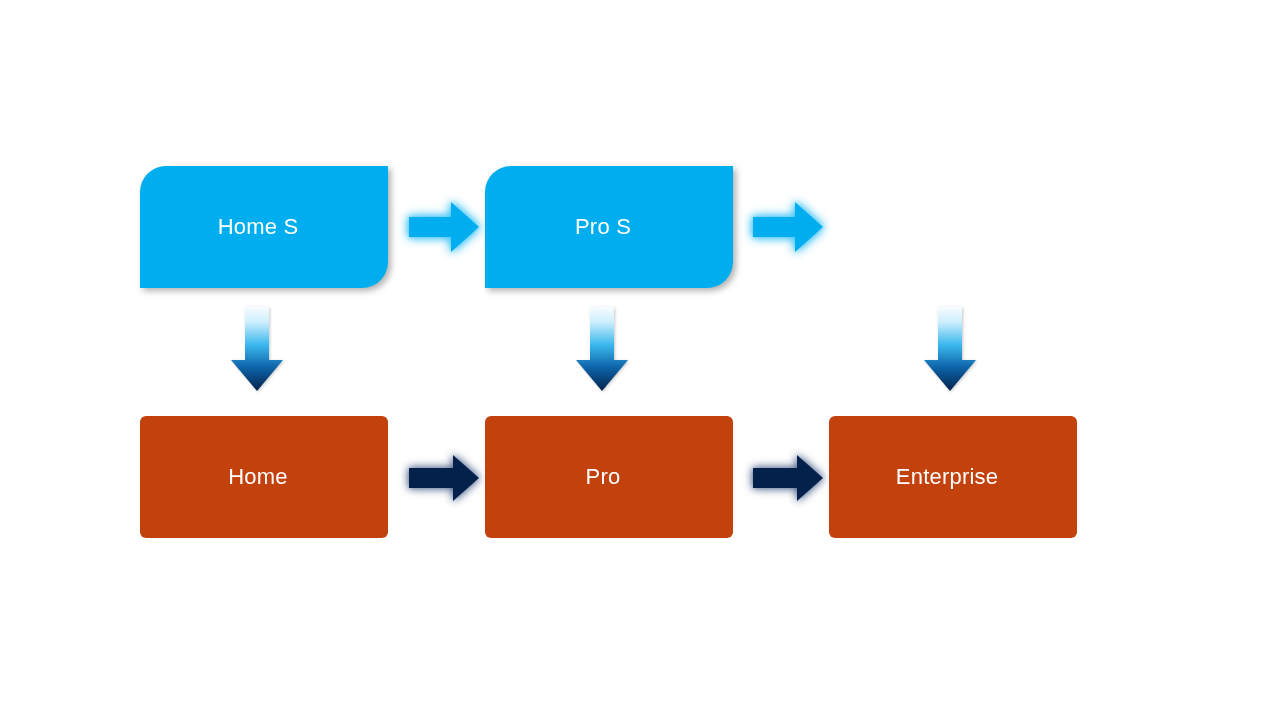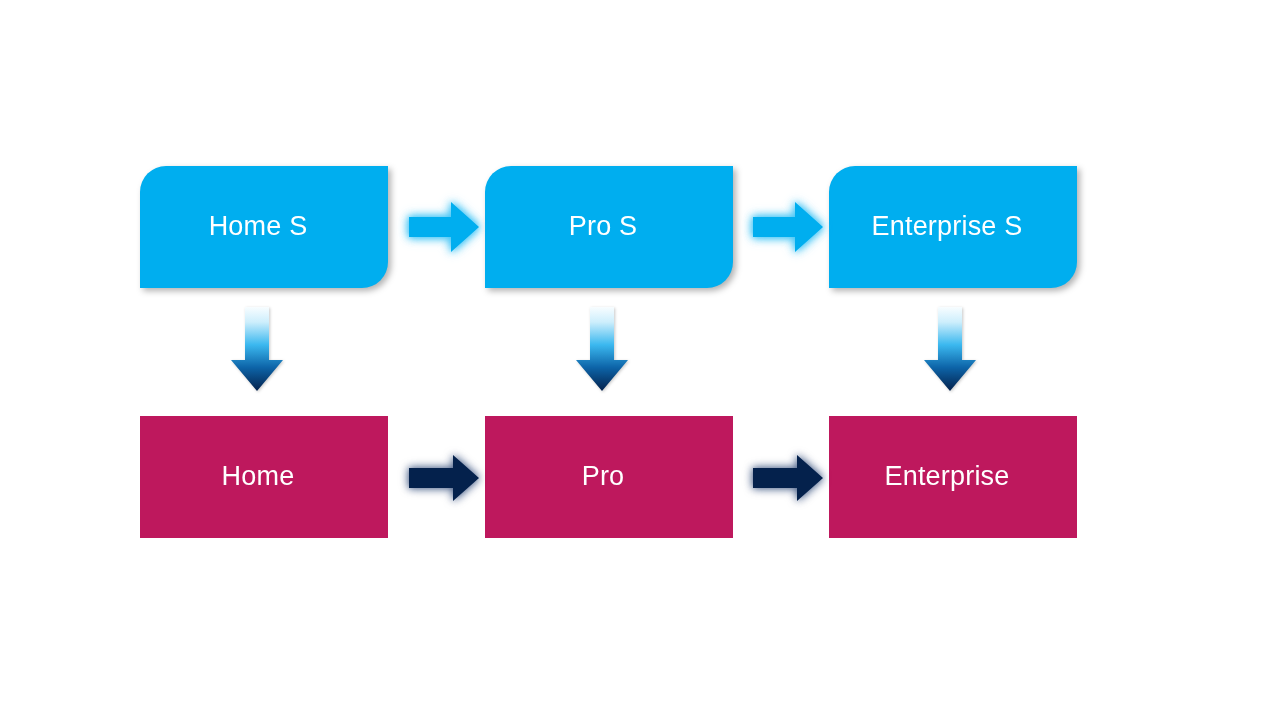--- a/index.html
+++ b/index.html
@@ -29,40 +29,40 @@
     width: 248px;
     height: 122px;
     display: flex;
     align-items: center;
     justify-content: center;
     box-sizing: border-box;
   }
 
   .node .node-label {
     color: #ffffff;
-    font-size: 27px;
+    font-size: 22px;
     font-weight: 400;
     letter-spacing: 0.2px;
     line-height: 1.1;
     white-space: nowrap;
     position: relative;
     left: -6px;
   }
 
   
   .node.top {
     background: #00aeef;
     border-radius: 26px 0 26px 0;
     filter: drop-shadow(3px 3px 3px rgba(0, 0, 0, 0.30));
   }
 
   
   .node.bottom {
-    background: #be185d;
-    border-radius: 0;
+    background: #c2410c;
+    border-radius: 6px;
     align-items: center;
   }
 
   
   .arrow {
     position: absolute;
     line-height: 0;
   }
   .arrow svg { display: block; }
 
@@ -84,23 +84,20 @@
 <div id="canvas">
 
   <div class="node top" style="left:140px; top:166px;">
     <span class="node-label">Home S</span>
   </div>
 
   <div class="node top" style="left:485px; top:166px;text-align:right;">
     <span class="node-label">Pro S</span>
   </div>
 
-  <div class="node top" style="left:829px; top:166px;">
-    <span class="node-label">Enterprise S</span>
-  </div>
 
   <div class="arrow arrow-right-cyan" style="left:409px; top:202px;">
     <svg width="70" height="50" viewBox="0 0 70 50" xmlns="http://www.w3.org/2000/svg">
       <polygon points="0,15 42,15 42,0 70,25 42,50 42,35 0,35" fill="#00aeef"></polygon>
     </svg>
   </div>
 
   <div class="arrow arrow-right-cyan" style="left:753px; top:202px;">
     <svg width="70" height="50" viewBox="0 0 70 50" xmlns="http://www.w3.org/2000/svg">
       <polygon points="0,15 42,15 42,0 70,25 42,50 42,35 0,35" fill="#00aeef"></polygon>

